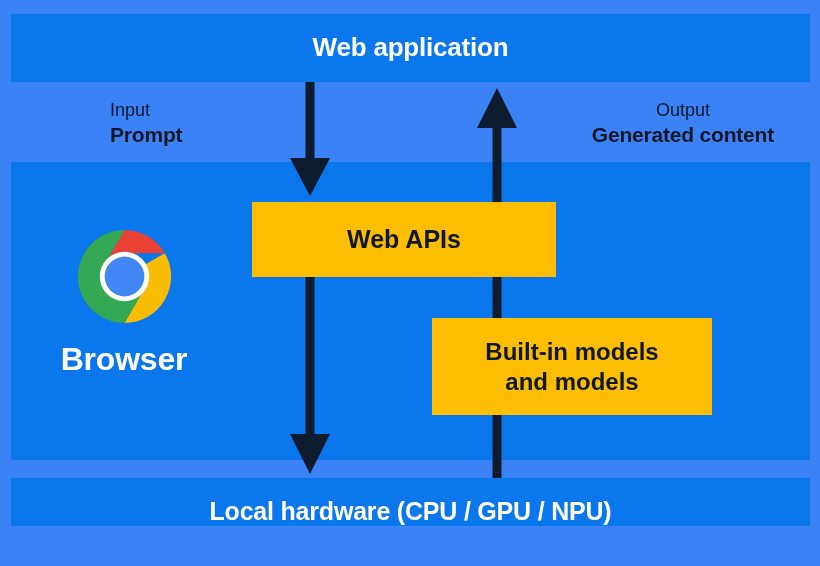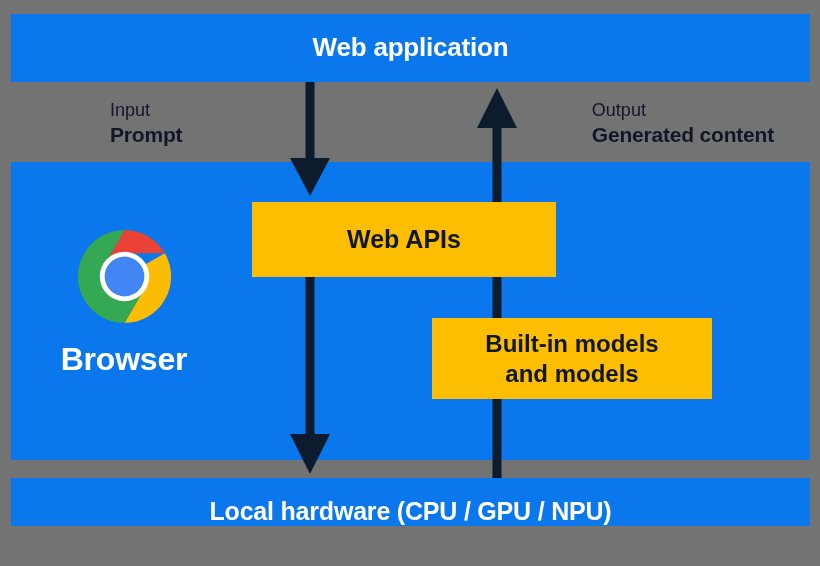--- a/index.html
+++ b/index.html
@@ -10,21 +10,21 @@
     width: 820px;
     height: 566px;
     background: #ffffff;
     font-family: "Liberation Sans", sans-serif;
     overflow: hidden;
   }
   #diagram {
     position: relative;
     width: 820px;
     height: 566px;
-    background: #737373;
+    background: #3b82f6;
   }
 
   
   .band {
     position: absolute;
     left: 11px;
     width: 799px;
     background: #0b77ed;
     box-sizing: border-box;
   }
@@ -87,21 +87,21 @@
     left: 252px;
     top: 202px;
     width: 304px;
     height: 75px;
     font-size: 25px;
   }
   #box-builtin {
     left: 432px;
     top: 318px;
     width: 280px;
-    height: 81px;
+    height: 97px;
     font-size: 24px;
     padding: 0 22px;
   }
   .box-line {
     display: block;
   }
 
   
   #browser-group {
     position: absolute;
@@ -129,21 +129,21 @@
     line-height: 1.28;
   }
   #io-input {
     left: 110px;
     top: 99px;
     text-align: left;
   }
   #io-output {
     right: 46px;
     top: 99px;
-    text-align: left;
+    text-align: center;
   }
   .io-kind {
     display: block;
     font-size: 18px;
     font-weight: normal;
   }
   .io-value {
     display: block;
     font-size: 21px;
     font-weight: bold;

